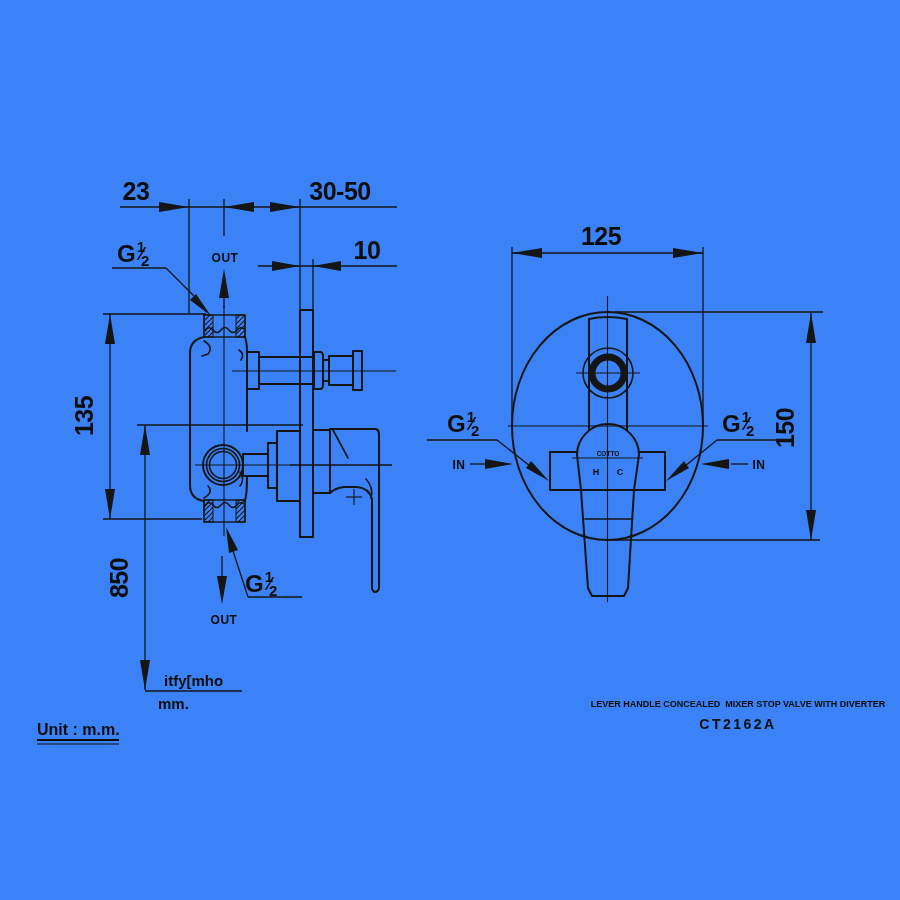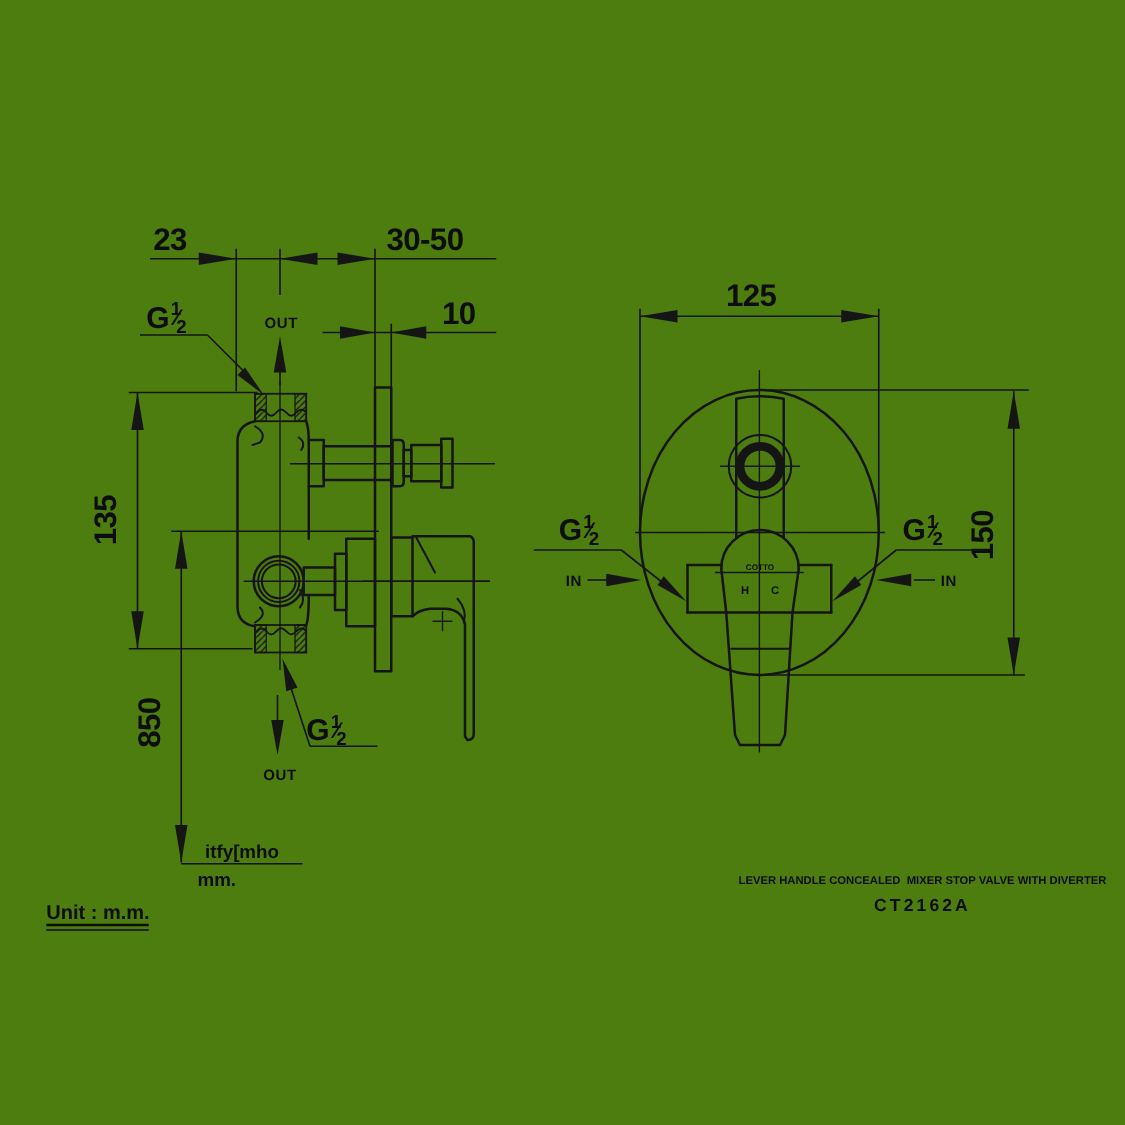--- a/index.html
+++ b/index.html
@@ -1,16 +1,16 @@
 <!DOCTYPE html>
 <html><head>
 <meta charset="utf-8">
 <style>
   html,body{margin:0;padding:0;background:#fff;}
-  .canvas{position:relative;width:900px;height:900px;background:#4d7c0f;overflow:hidden;
+  .canvas{position:relative;width:900px;height:900px;background:#3b82f6;overflow:hidden;
           font-family:"Liberation Sans","DejaVu Sans",sans-serif;}
   svg{display:block}
   
   .ol{stroke:#151515;stroke-width:2;fill:none;stroke-linecap:round;stroke-linejoin:round;}
   .ol2{stroke:#151515;stroke-width:1.6;fill:none;stroke-linecap:round;}
   
   .dl{stroke:#151515;stroke-width:1.3;fill:none;}
   .cl{stroke:#151515;stroke-width:1.1;fill:none;}
   .arr{fill:#151515;stroke:none;}
   .hatchbox{stroke:#151515;stroke-width:1.4;}

